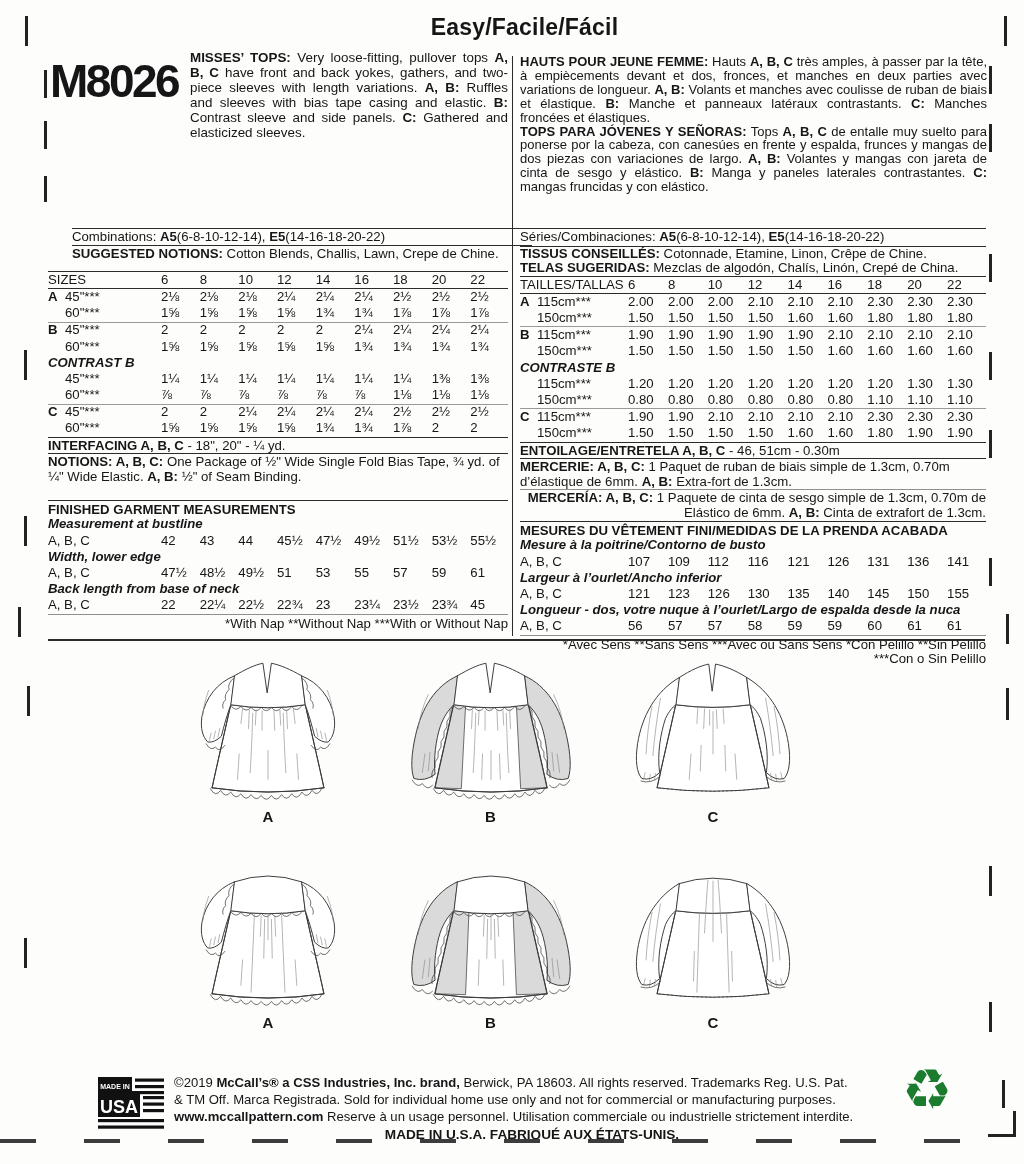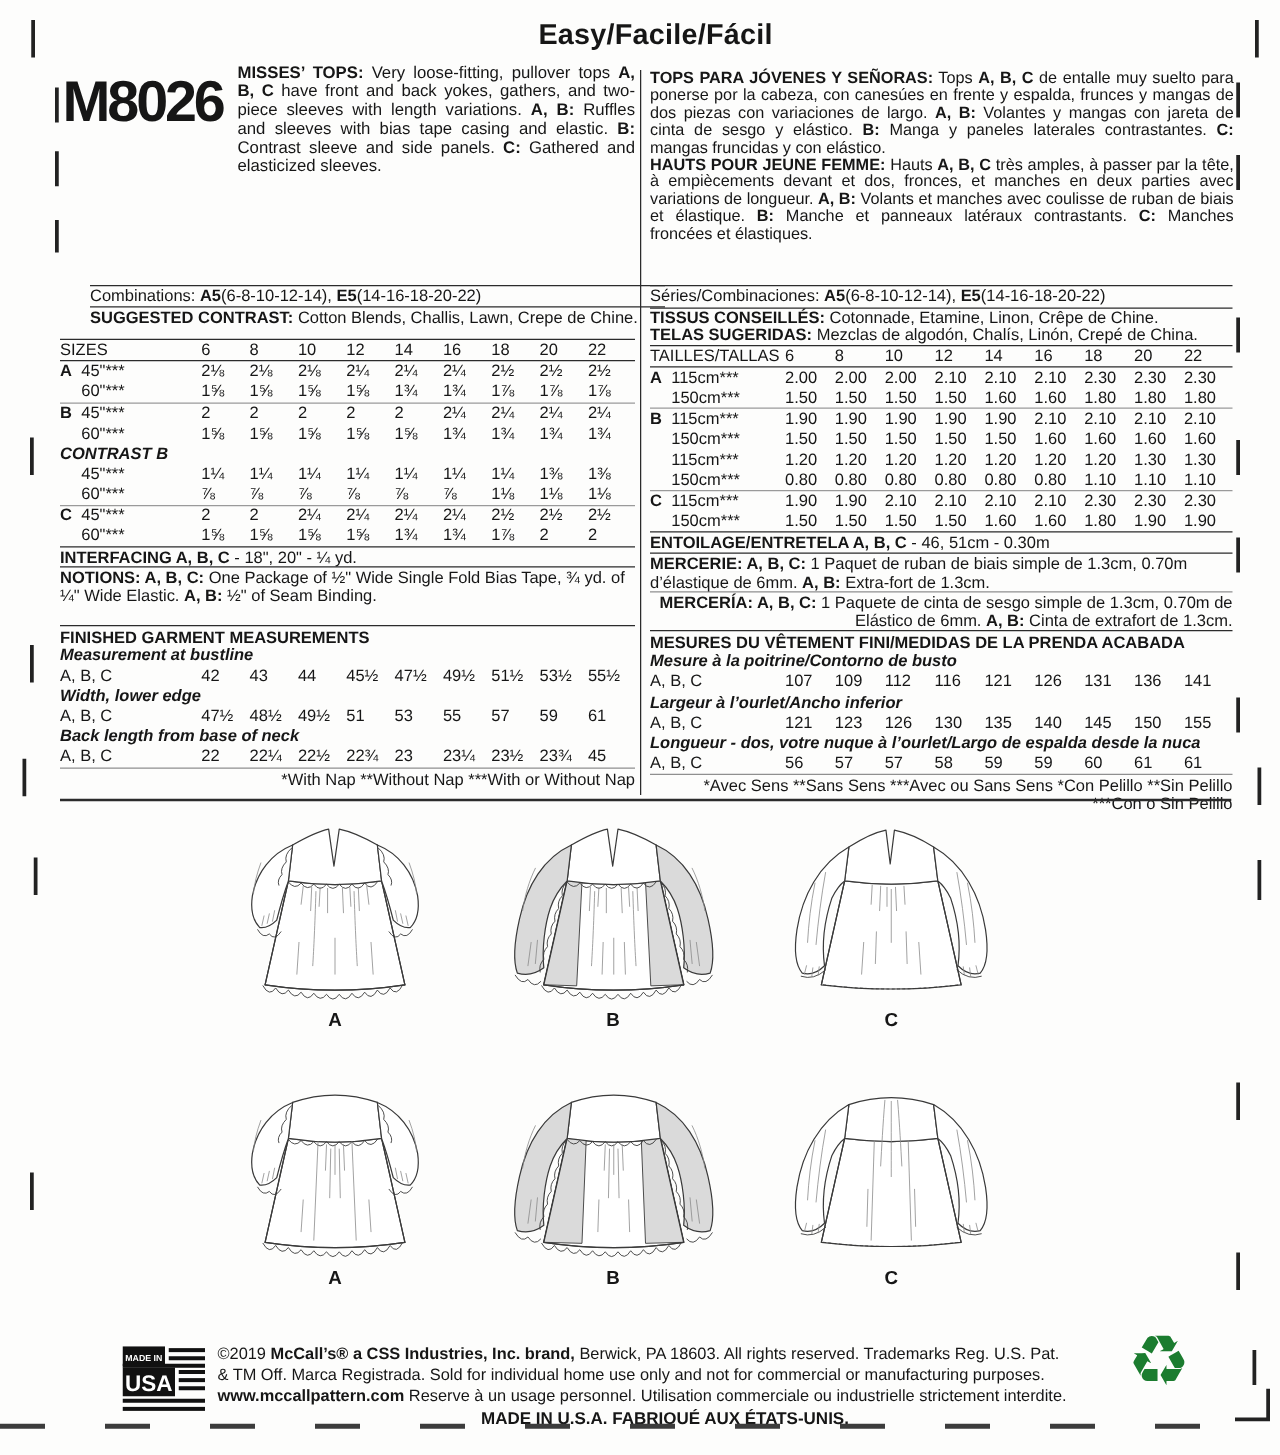--- a/index.html
+++ b/index.html
@@ -89,29 +89,29 @@
   <div class="corner-v"></div>
 
   <div class="title">Easy/Facile/Fácil</div>
 
   <div class="desc-en">
     <div class="pnum">M8026</div>
     <p><b>MISSES’ TOPS:</b> Very loose-fitting, pullover tops <b>A, B, C</b> have front and back yokes, gathers, and two-piece sleeves with length variations. <b>A, B:</b> Ruffles and sleeves with bias tape casing and elastic. <b>B:</b> Contrast sleeve and side panels. <b>C:</b> Gathered and elasticized sleeves.</p>
   </div>
 
   <div class="desc-fr">
+    <p><b>HAUTS POUR JEUNE FEMME:</b> Hauts <b>A, B, C</b> très amples, à passer par la tête, à empiècements devant et dos, fronces, et manches en deux parties avec variations de longueur. <b>A, B:</b> Volants et manches avec coulisse de ruban de biais et élastique. <b>B:</b> Manche et panneaux latéraux contrastants. <b>C:</b> Manches froncées et élastiques.</p>
     <p><b>TOPS PARA JÓVENES Y SEÑORAS:</b> Tops <b>A, B, C</b> de entalle muy suelto para ponerse por la cabeza, con canesúes en frente y espalda, frunces y mangas de dos piezas con variaciones de largo. <b>A, B:</b> Volantes y mangas con jareta de cinta de sesgo y elástico. <b>B:</b> Manga y paneles laterales contrastantes. <b>C:</b> mangas fruncidas y con elástico.</p>
-    <p><b>HAUTS POUR JEUNE FEMME:</b> Hauts <b>A, B, C</b> très amples, à passer par la tête, à empiècements devant et dos, fronces, et manches en deux parties avec variations de longueur. <b>A, B:</b> Volants et manches avec coulisse de ruban de biais et élastique. <b>B:</b> Manche et panneaux latéraux contrastants. <b>C:</b> Manches froncées et élastiques.</p>
   </div>
 
   <div class="divider"></div>
 
   <div class="colblock" style="top:228px;left:48px;width:460px;margin-left:24px;">
     <p class="rt">Combinations: <b>A5</b>(6-8-10-12-14), <b>E5</b>(14-16-18-20-22)</p>
-    <p class="rt"><b>SUGGESTED CONTRAST:</b> Cotton Blends, Challis, Lawn, Crepe de Chine.</p>
+    <p class="rt"><b>SUGGESTED NOTIONS:</b> Cotton Blends, Challis, Lawn, Crepe de Chine.</p>
   </div>
 
   <div class="colblock ptable" style="top:271px;left:48px;width:460px;">
     <div>
         <div class="t-row hdr">
           <span class="t-l" style="grid-column: 1 / 3;">SIZES</span>
           <span class="t-v">6</span>
           <span class="t-v">8</span>
           <span class="t-v">10</span>
           <span class="t-v">12</span>
@@ -344,20 +344,23 @@
           <span class="t-l">150cm***</span>
           <span class="t-v">1.50</span>
           <span class="t-v">1.50</span>
           <span class="t-v">1.50</span>
           <span class="t-v">1.50</span>
           <span class="t-v">1.50</span>
           <span class="t-v">1.60</span>
           <span class="t-v">1.60</span>
           <span class="t-v">1.60</span>
           <span class="t-v">1.60</span>
+        </div>
+        <div class="t-row span-row">
+          <span class="t-span" style="grid-column: 1 / -1;">CONTRASTE B</span>
         </div>
         <div class="t-row">
           <span class="t-c"></span>
           <span class="t-l">115cm***</span>
           <span class="t-v">1.20</span>
           <span class="t-v">1.20</span>
           <span class="t-v">1.20</span>
           <span class="t-v">1.20</span>
           <span class="t-v">1.20</span>
           <span class="t-v">1.20</span>

